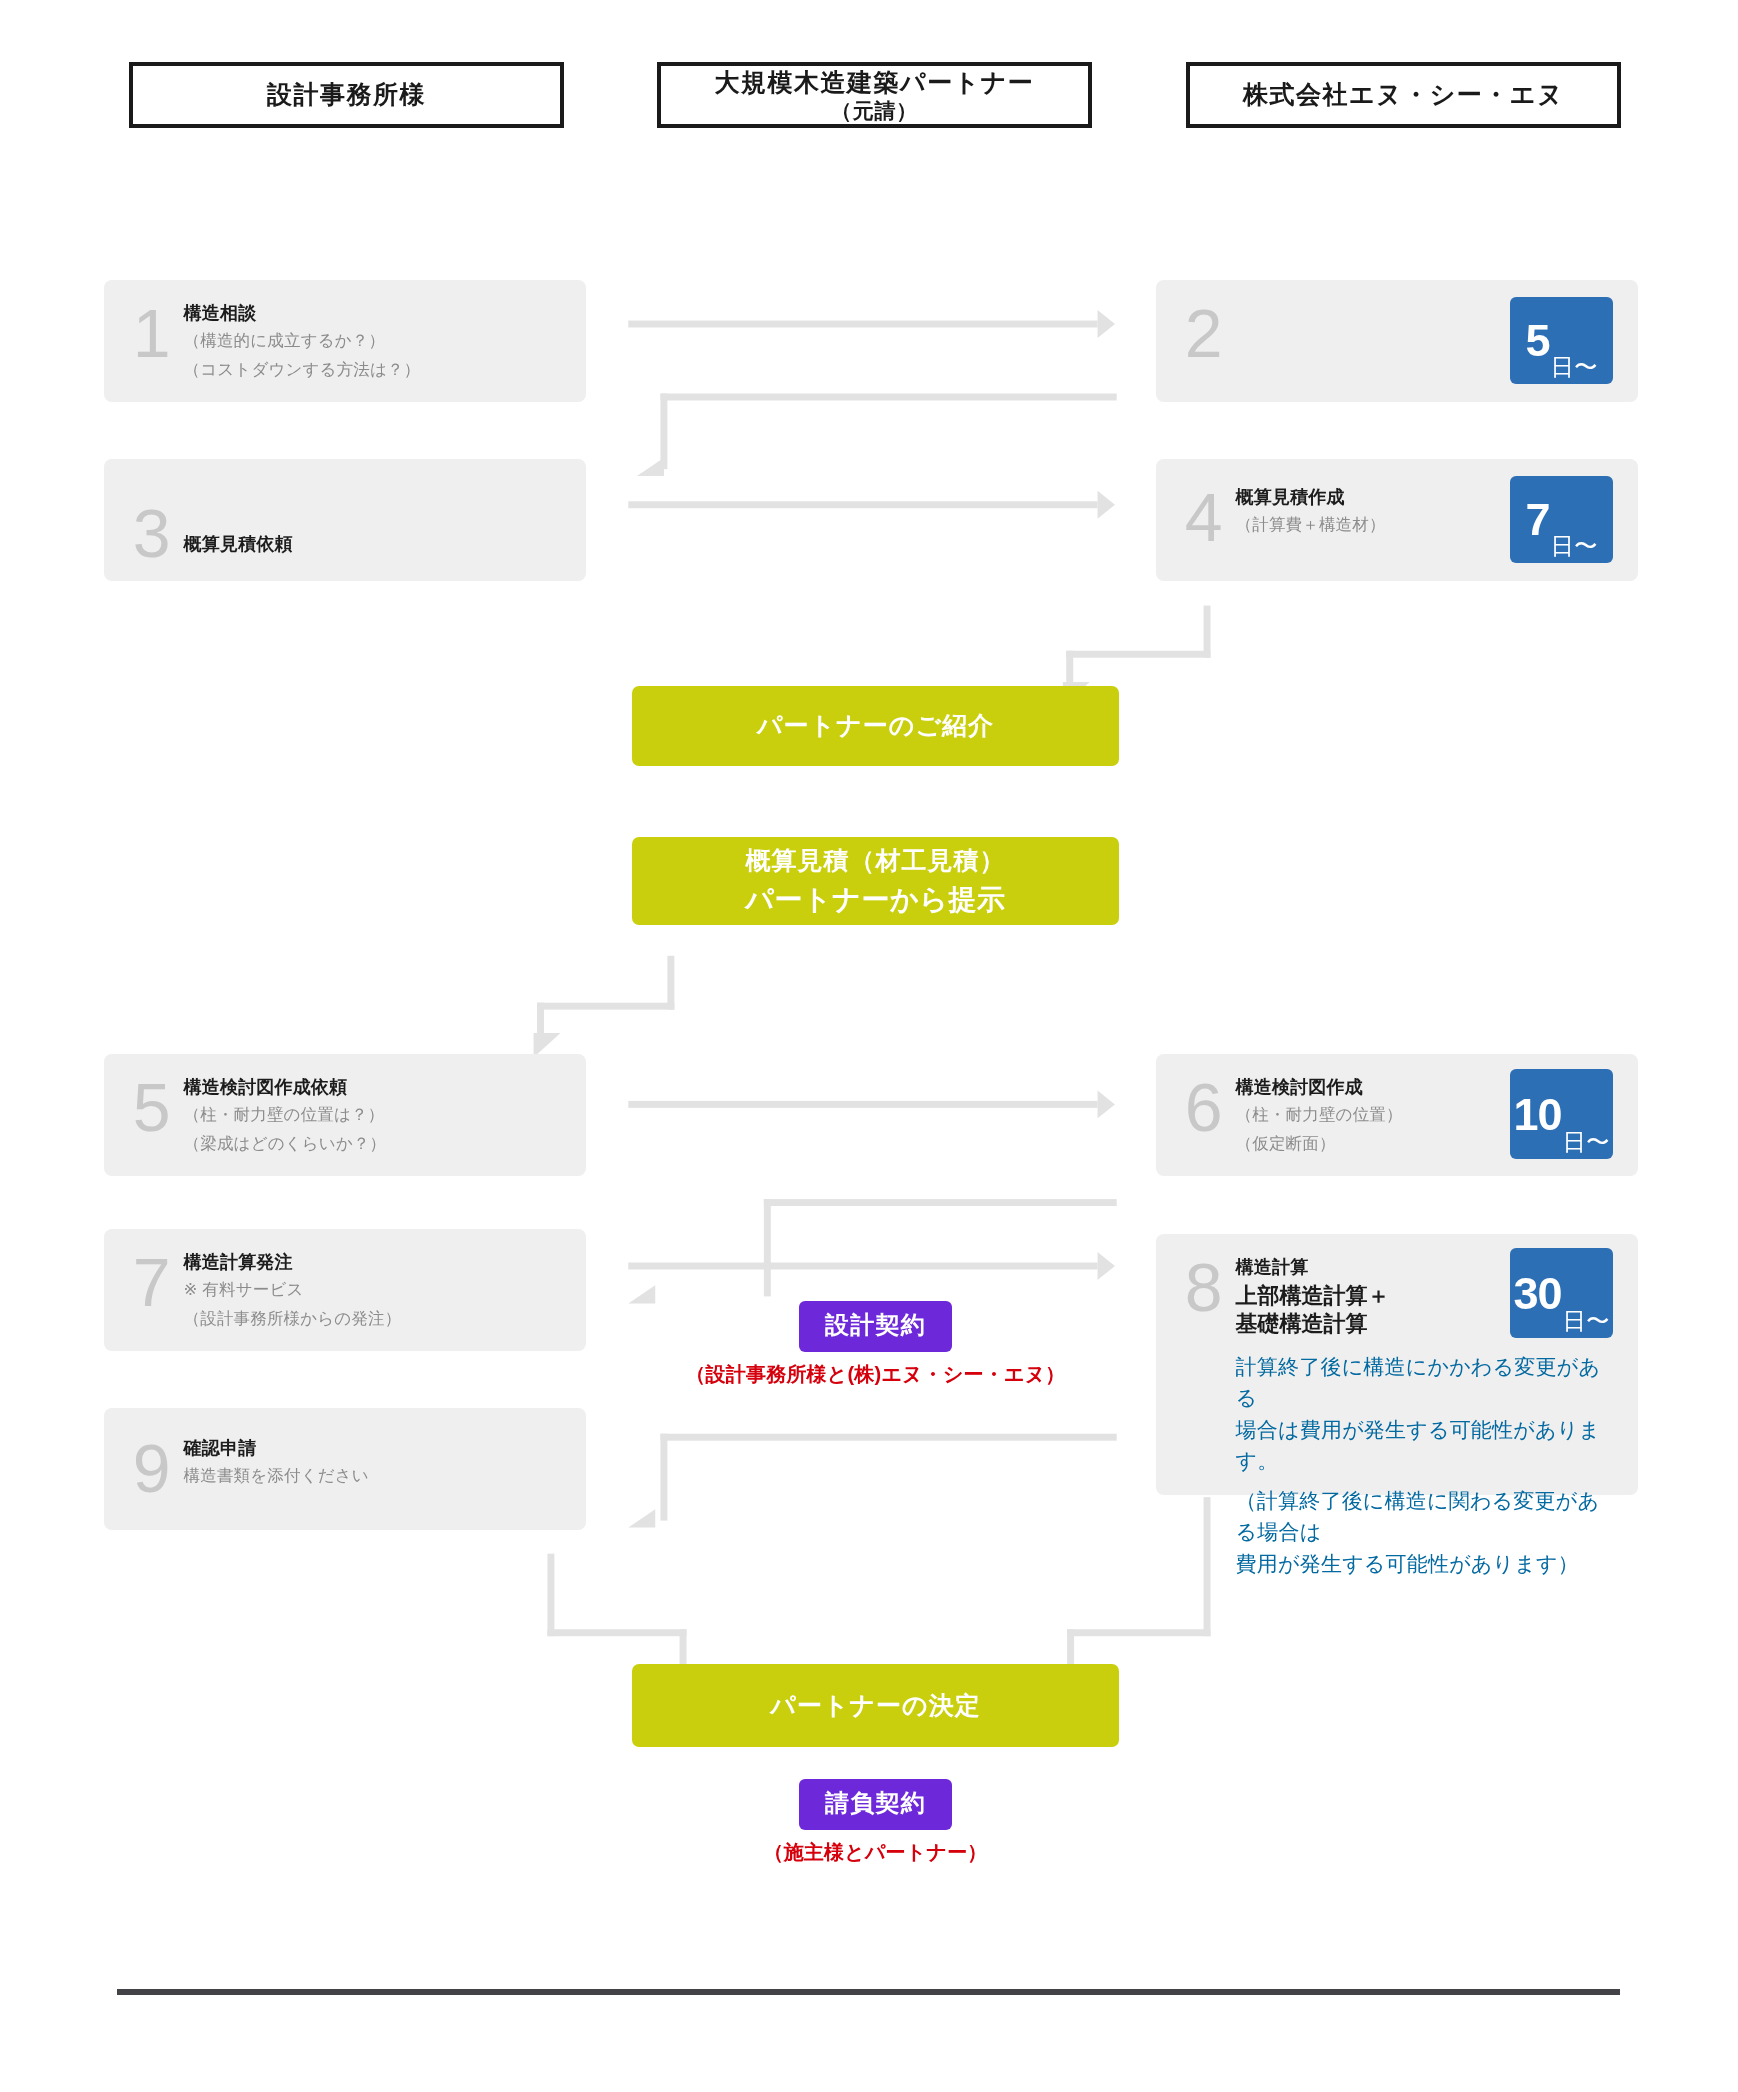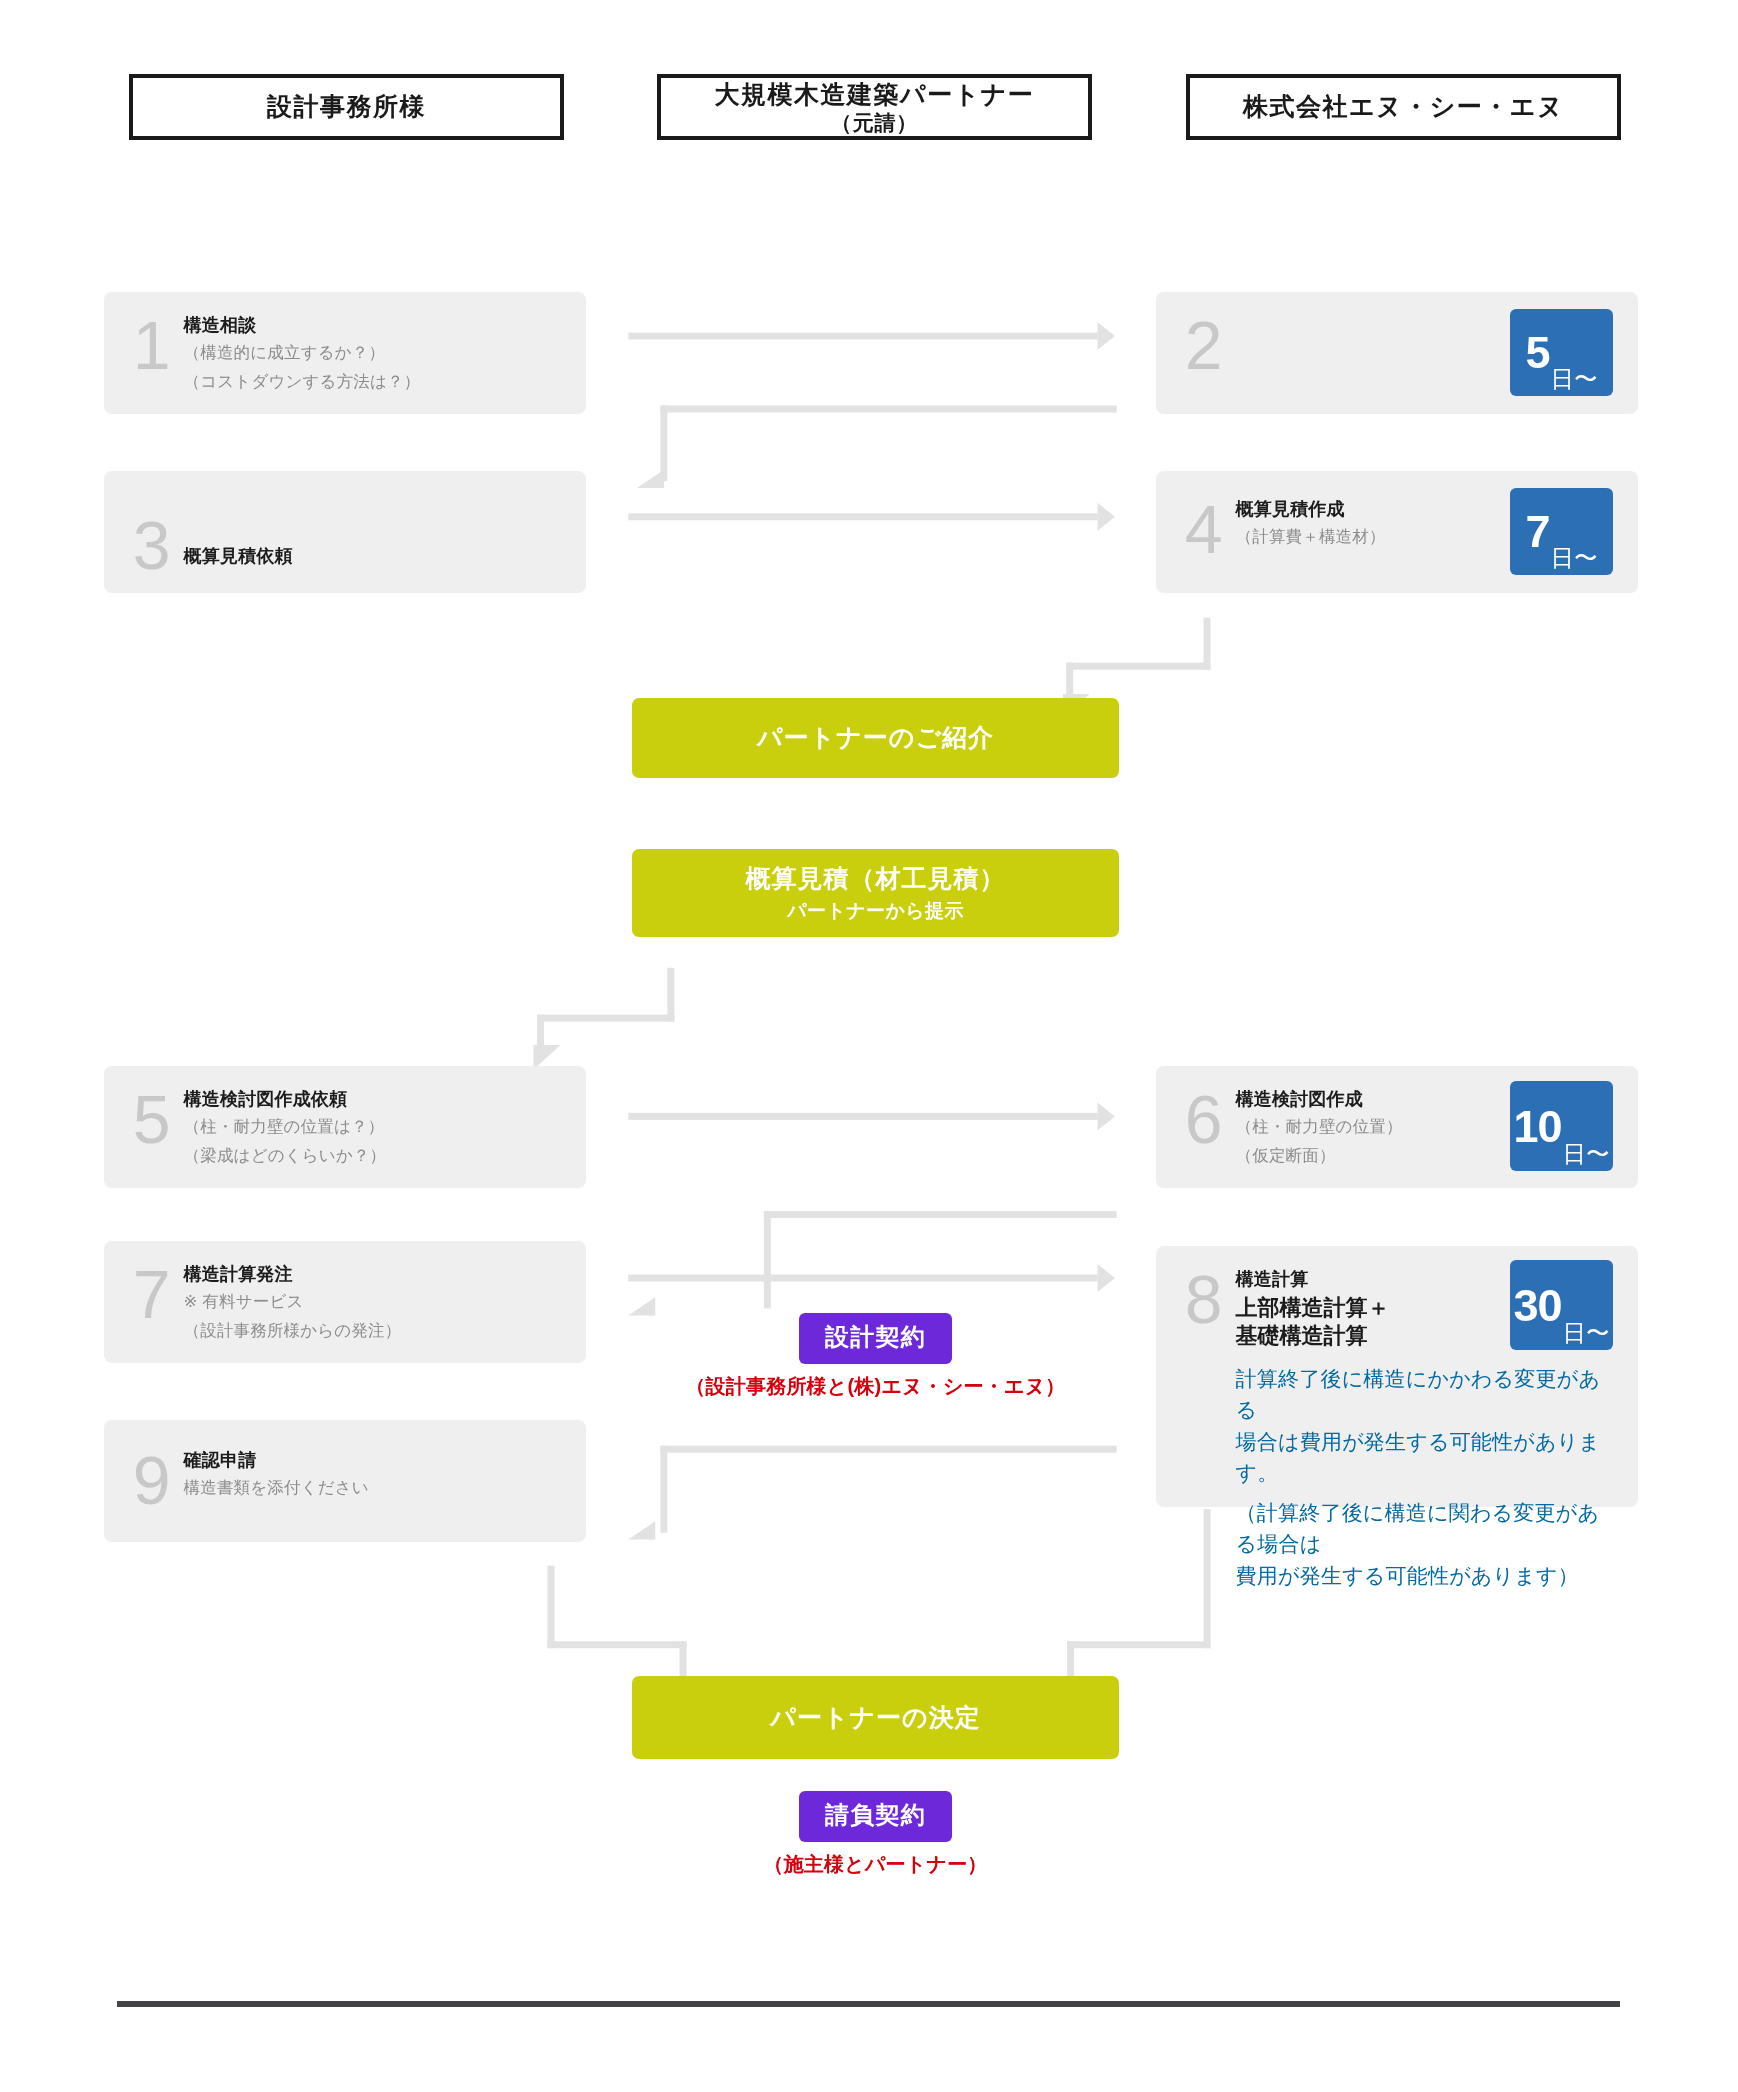--- a/index.html
+++ b/index.html
@@ -6,21 +6,21 @@
   html,body{margin:0;padding:0;background:#ffffff;}
   body{
     font-family:"Liberation Sans","DejaVu Sans",sans-serif;
     color:#222222;
     -webkit-font-smoothing:antialiased;
   }
   #stage{
     position:relative;
     width:1738px;
     height:1992px;
-    margin:16px auto;
+    margin:4px auto;
     background:#ffffff;
     overflow:hidden;
   }
   #wires{
     position:absolute;
     left:0; top:0;
     width:1738px; height:2093px;
     pointer-events:none;
     z-index:1;
   }
@@ -152,21 +152,21 @@
     z-index:2;
   }
   .greenbox .gtitle{
     font-size:25px;
     font-weight:bold;
     letter-spacing:.04em;
     line-height:1.25;
     white-space:nowrap;
   }
   .greenbox .gsub{
-    font-size:19px;
+    font-size:28px;
     font-weight:bold;
     letter-spacing:.02em;
     line-height:1.25;
     margin-top:5.2px;
     white-space:nowrap;
   }
 
   
   .redgroup{
     position:absolute;

